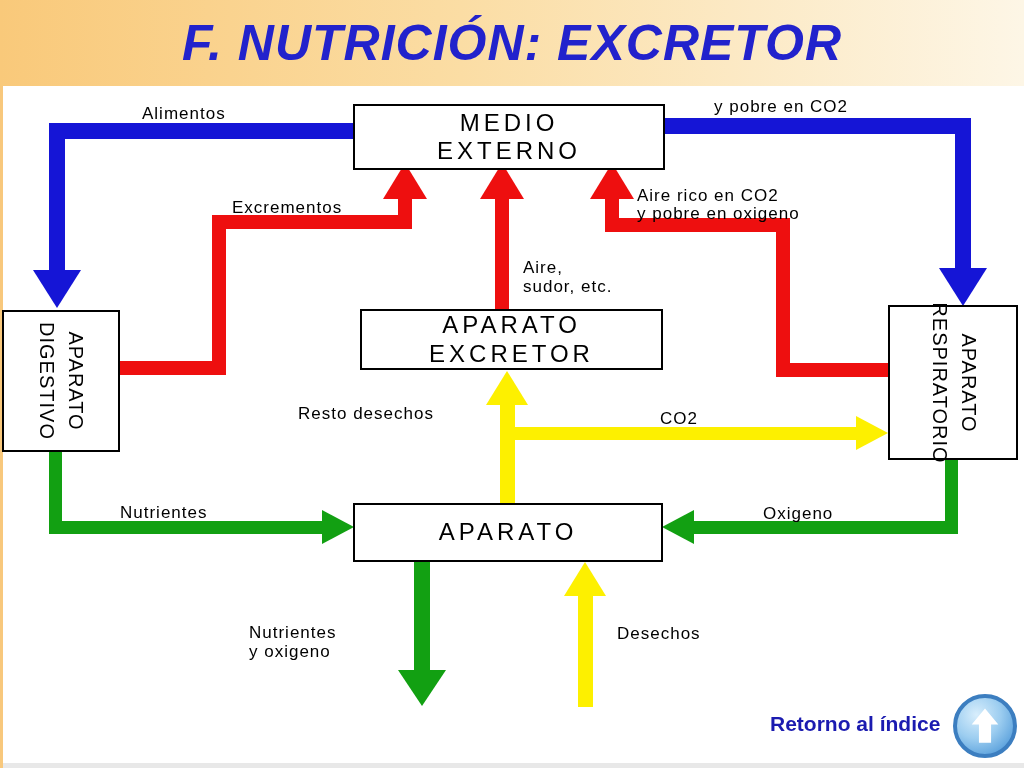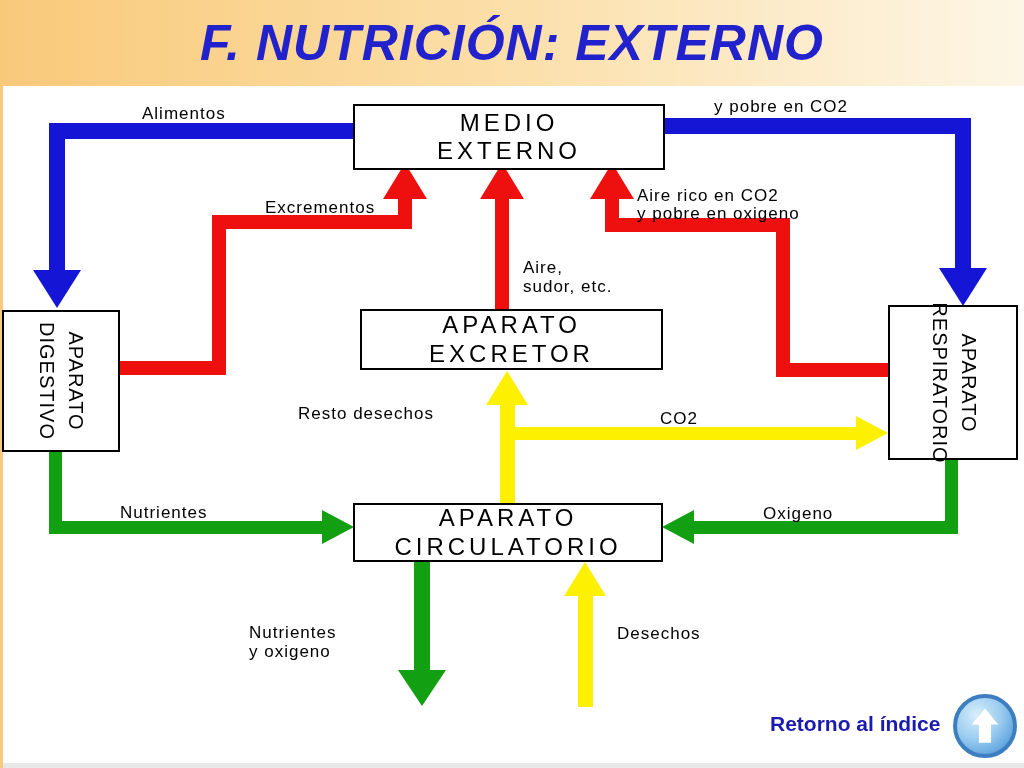--- a/index.html
+++ b/index.html
@@ -53,21 +53,21 @@
     z-index:6;cursor:pointer;display:flex;align-items:center;justify-content:center;}
   .up-arrow{width:38px;height:40px;background:#fff;
     clip-path:polygon(50% 6%,85% 46%,66% 46%,66% 92%,34% 92%,34% 46%,15% 46%);}
 </style>
 </head>
 <body>
 
 <div class="stage">
 
   <div class="header">
-    <div class="title">F. NUTRICIÓN: EXTERNO</div>
+    <div class="title">F. NUTRICIÓN: EXCRETOR</div>
   </div>
   <div class="edge-left"></div>
   <div class="edge-bottom"></div>
 
   <div class="seg blue" style="left:57px;top:123px;width:296px;height:16px;"></div>
   <div class="seg blue" style="left:49px;top:123px;width:16px;height:148px;"></div>
   <div class="tri tri-down-blue" style="left:33px;top:270px;"></div>
 
   <div class="seg blue" style="left:665px;top:118px;width:306px;height:16px;"></div>
   <div class="seg blue" style="left:955px;top:118px;width:16px;height:151px;"></div>
@@ -113,41 +113,40 @@
     <div class="bline">EXTERNO</div>
   </div>
 
   <div class="box box-excretor">
     <div class="bline">APARATO</div>
     <div class="bline">EXCRETOR</div>
   </div>
 
   <div class="box box-circulatorio">
     <div class="bline">APARATO</div>
-    <div class="bline">CIRCULATORIO</div>
   </div>
 
 
   <div class="box box-digestivo">
     <div class="rot">
       <div class="bline">APARATO</div>
       <div class="bline">DIGESTIVO</div>
     </div>
   </div>
 
   <div class="box box-respiratorio">
     <div class="rot">
       <div class="bline">APARATO</div>
       <div class="bline">RESPIRATORIO</div>
     </div>
   </div>
 
   <div class="lbl" style="left:142px;top:104px;">Alimentos</div>
   <div class="lbl" style="left:714px;top:97px;">y pobre en CO2</div>
-  <div class="lbl" style="left:232px;top:198px;margin-left:33px;">Excrementos</div>
+  <div class="lbl" style="left:232px;top:198px;">Excrementos</div>
   <div class="lbl" style="left:637px;top:186px;">Aire rico en CO2</div>
   <div class="lbl" style="left:637px;top:204px;">y pobre en oxigeno</div>
   <div class="lbl" style="left:523px;top:258px;">Aire,</div>
   <div class="lbl" style="left:523px;top:277px;">sudor, etc.</div>
   <div class="lbl" style="left:298px;top:404px;">Resto desechos</div>
   <div class="lbl" style="left:660px;top:409px;">CO2</div>
   <div class="lbl" style="left:120px;top:503px;">Nutrientes</div>
   <div class="lbl" style="left:763px;top:504px;">Oxigeno</div>
   <div class="lbl" style="left:249px;top:623px;">Nutrientes</div>
   <div class="lbl" style="left:249px;top:642px;">y oxigeno</div>

